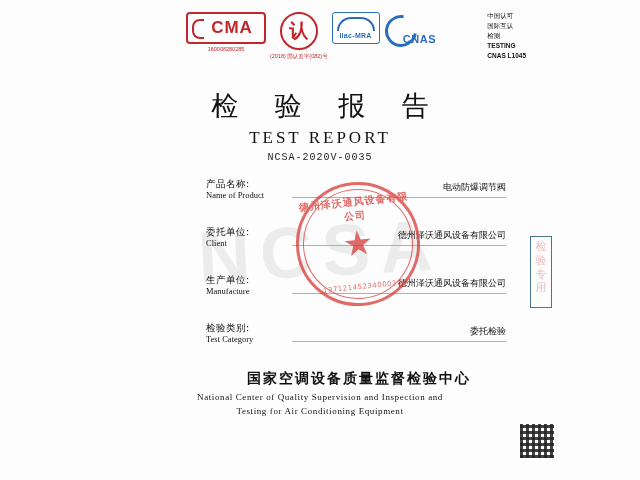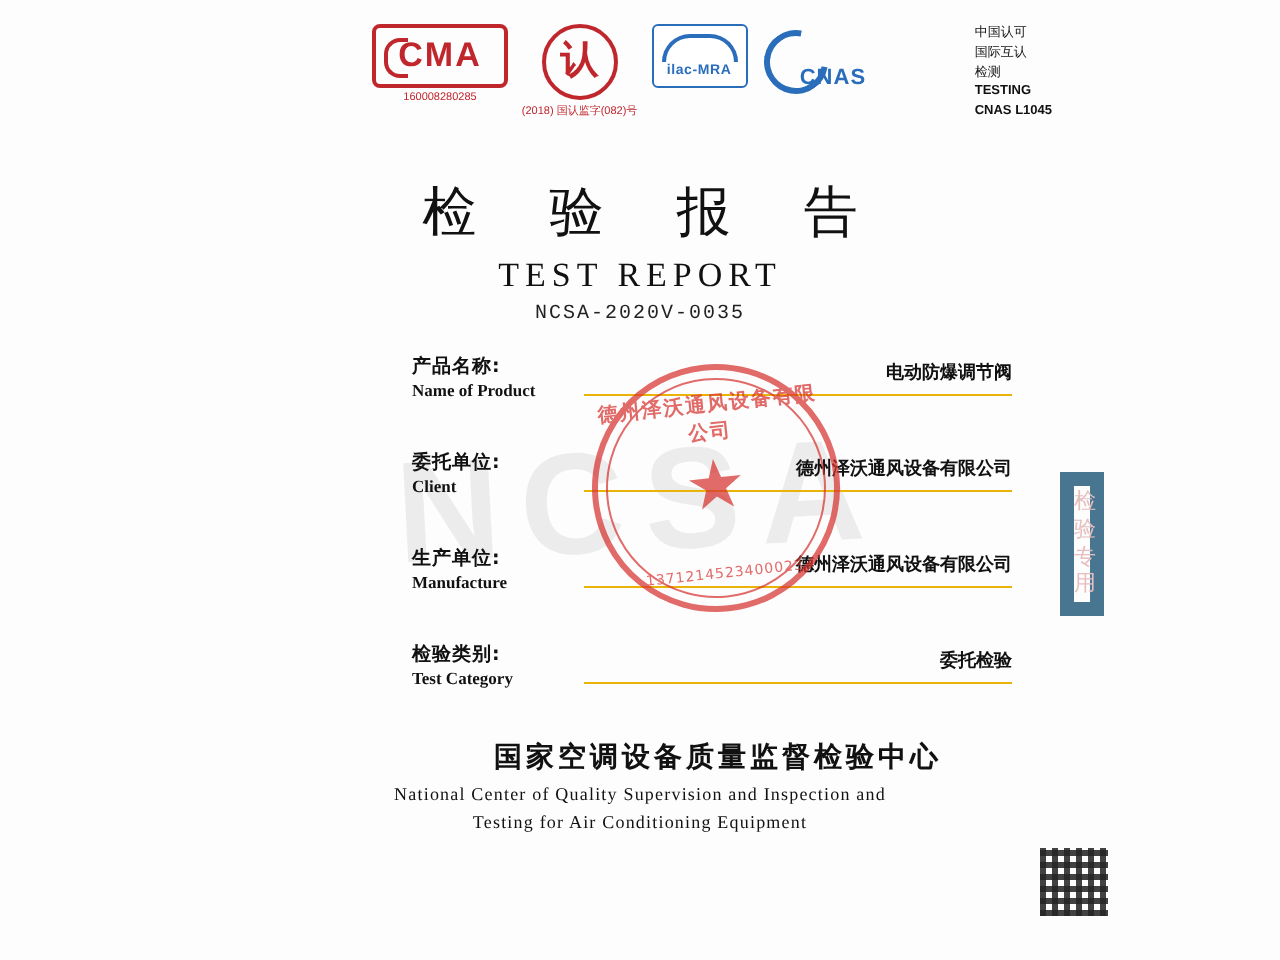--- a/index.html
+++ b/index.html
@@ -47,20 +47,21 @@
     border-radius: 4px;
     color: #c0272d;
     font-family: "Liberation Sans", sans-serif;
     font-weight: bold;
     font-size: 17px;
     letter-spacing: 1px;
     display: flex;
     align-items: center;
     justify-content: center;
     position: relative;
+    padding-left: 12px;
   }
   .cma-badge::before {
     content: "";
     position: absolute;
     left: 4px; top: 5px;
     width: 10px; height: 16px;
     border: 2px solid #c0272d;
     border-right: none;
     border-radius: 8px 0 0 8px;
   }
@@ -201,21 +202,20 @@
   
   .fields {
     position: absolute;
     top: 178px;
     left: 206px;
     width: 300px;
   }
   .field {
     position: relative;
     height: 48px;
-    font-weight: bold;
   }
   .field-labels {
     position: absolute;
     left: 0;
     top: 0;
     width: 86px;
     line-height: 1.25;
   }
   .label-cn {
     font-family: "DejaVu Sans", sans-serif;
@@ -343,23 +343,23 @@
     pointer-events: none;
   }
 
   
   .side-stamp {
     position: absolute;
     right: 88px;
     top: 236px;
     width: 22px;
     height: 72px;
-    border: 7px solid #0c4a6e;
+    border: 1px solid #0c4a6e;
     color: #e0a9a9;
-    font-family: Liberation Mono, monospace;
+    font-family: Liberation Serif, serif;
     font-size: 11px;
     line-height: 1.25;
     text-align: center;
     padding-top: 3px;
     box-sizing: border-box;
     opacity: 0.75;
     margin-left: 21px;
   }
 
   

